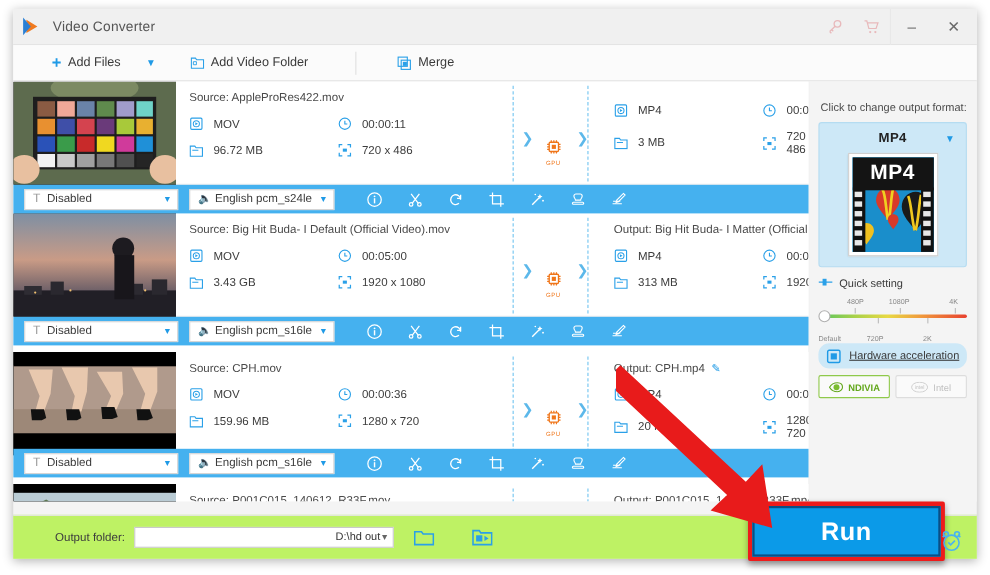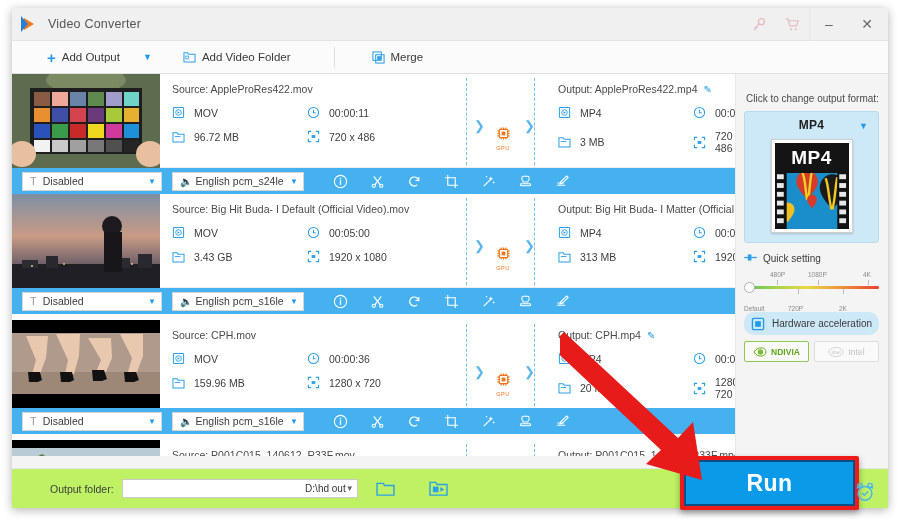--- a/index.html
+++ b/index.html
@@ -173,21 +173,21 @@
     background: linear-gradient(to right, #5ec65e 0%, #a8d14a 22%, #e8d943 45%, #f09a3c 68%, #e8412f 100%);
   }
   .tick { position: absolute; top: 9px; width: 1px; height: 5px; background: #bbb; }
   .tick.dn { top: 18px; }
   .knob {
     position: absolute; left: 0px; top: 11px; width: 11px; height: 11px;
     border-radius: 50%; background: #fff; border: 1px solid #b0b0b0;
   }
   .hw-btn {
     margin-top: 7px; height: 23px; background: #cde8f7; border-radius: 10px;
-    display: flex; align-items: center; padding-left: 7px; font-size: 10px; color: #3a3a3a;
+    display: flex; align-items: center; padding-left: 7px; font-size: 10px; color: #3a3a3a; text-decoration: underline;
   }
   .hw-btn .hi { margin-right: 7px; display: flex; }
   .gpu-row { margin-top: 6px; display: flex; gap: 5px; }
   .gpu-btn {
     height: 21px; flex: 1; border-radius: 2px; display: flex; align-items: center;
     justify-content: center; font-size: 8.5px; border: 1px solid #ddd; background: #fafafa;
   }
   .gpu-btn.nv { border-color: #8fc94b; color: #63a71c; font-weight: bold; }
   .gpu-btn.intel { color: #c0c0c0; }
   .nv-eye { margin-right: 4px; display: flex; }
@@ -253,21 +253,21 @@
     </div>
     <div class="tb-sep"></div>
     <div class="tb-win">–</div>
     <div class="tb-win">✕</div>
   </div>
 
   <div class="toolbar">
     <div style="width:26px"></div>
     <div class="tbtn">
       <span class="ic plus-ic">+</span>
-      <span>Add Output</span>
+      <span>Add Files</span>
     </div>
     <div class="tb-caret">▼</div>
     <div class="tbtn">
       <span class="ic">
         <svg width="13" height="12" viewBox="0 0 14 13">
             <path d="M1 2h4l1.2 1.6H13V12H1z" fill="none" stroke="#2aa0e8" stroke-width="1.1"></path>
             <path d="M3 5.5h3v3H3z" fill="none" stroke="#2aa0e8" stroke-width=".9"></path>
           </svg>
       </span>
       <span>Add Video Folder</span>
@@ -377,21 +377,20 @@
             <div class="gpu-badge">
               <svg width="15" height="15" viewBox="0 0 16 16">
                   <rect x="3.5" y="3.5" width="9" height="9" rx="1" fill="none" stroke="#f0761a" stroke-width="1.3"></rect>
                   <rect x="6" y="6" width="4" height="4" fill="#f0761a"></rect>
                   <path d="M5.5 1.5v2M8 1.5v2M10.5 1.5v2M5.5 12.5v2M8 12.5v2M10.5 12.5v2M1.5 5.5h2M1.5 8h2M1.5 10.5h2M12.5 5.5h2M12.5 8h2M12.5 10.5h2" stroke="#f0761a" stroke-width="1.2"></path>
                 </svg>
               <div class="gtext">GPU</div>
             </div>
           </div>
           <div class="out-pane">
-            <div class="filename"><span>Output: </span><span>AppleProRes422.mp4</span><span class="pencil">✎</span></div>
             <div class="meta-grid">
               <div class="meta">
                   <span class="mi">
                     <svg width="13" height="13" viewBox="0 0 14 14">
                       <rect x="1.5" y="1.5" width="11" height="11" rx="1" fill="none" stroke="#2aa0e8" stroke-width="1.1"></rect>
                       <circle cx="7" cy="7" r="3" fill="none" stroke="#2aa0e8" stroke-width="1"></circle>
                       <path d="M6 5.6l2.6 1.4L6 8.4z" fill="#2aa0e8"></path>
                     </svg>
                   </span>
                   <span>MP4</span>

